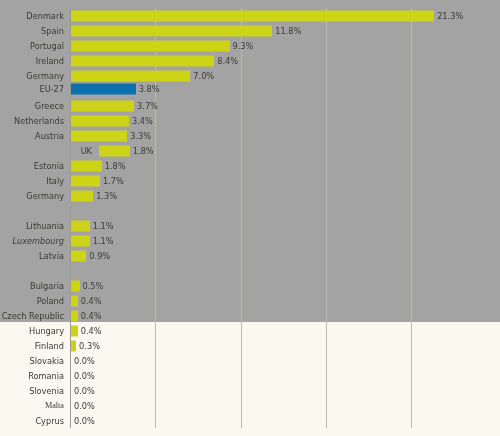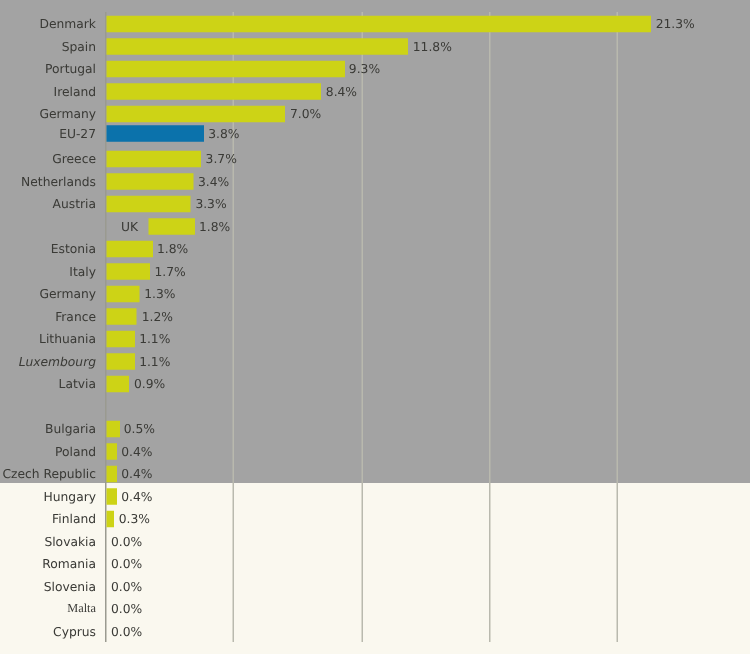--- a/index.html
+++ b/index.html
@@ -149,25 +149,20 @@
       <div class="row" style="top: 173px; height: 15px;">
         <div class="cat-label" style="color: rgb(58, 58, 54);">Italy</div>
         <div class="bar" style="width: 28.985px; background: rgb(205, 211, 22);"></div>
         <div class="val-label" style="left: 102.985px; color: rgb(58, 58, 54);">1.7%</div>
       </div>
       <div class="row" style="top: 188px; height: 15px;">
         <div class="cat-label" style="color: rgb(58, 58, 54);">Germany</div>
         <div class="bar" style="width: 22.165px; background: rgb(205, 211, 22);"></div>
         <div class="val-label" style="left: 96.165px; color: rgb(58, 58, 54);">1.3%</div>
       </div>
-      <div class="row" style="top: 203px; height: 15px;">
-        <div class="cat-label" style="color: rgb(58, 58, 54);">France</div>
-        <div class="bar" style="width: 20.46px; background: rgb(205, 211, 22);"></div>
-        <div class="val-label" style="left: 94.46px; color: rgb(58, 58, 54);">1.2%</div>
-      </div>
       <div class="row" style="top: 218px; height: 15px;">
         <div class="cat-label" style="color: rgb(58, 58, 54);">Lithuania</div>
         <div class="bar" style="width: 18.755px; background: rgb(205, 211, 22);"></div>
         <div class="val-label" style="left: 92.755px; color: rgb(58, 58, 54);">1.1%</div>
       </div>
       <div class="row" style="top: 233px; height: 15px;">
         <div class="cat-label" style="color: rgb(58, 58, 54); font-style: italic;">Luxembourg</div>
         <div class="bar" style="width: 18.755px; background: rgb(205, 211, 22);"></div>
         <div class="val-label" style="left: 92.755px; color: rgb(58, 58, 54);">1.1%</div>
       </div>

